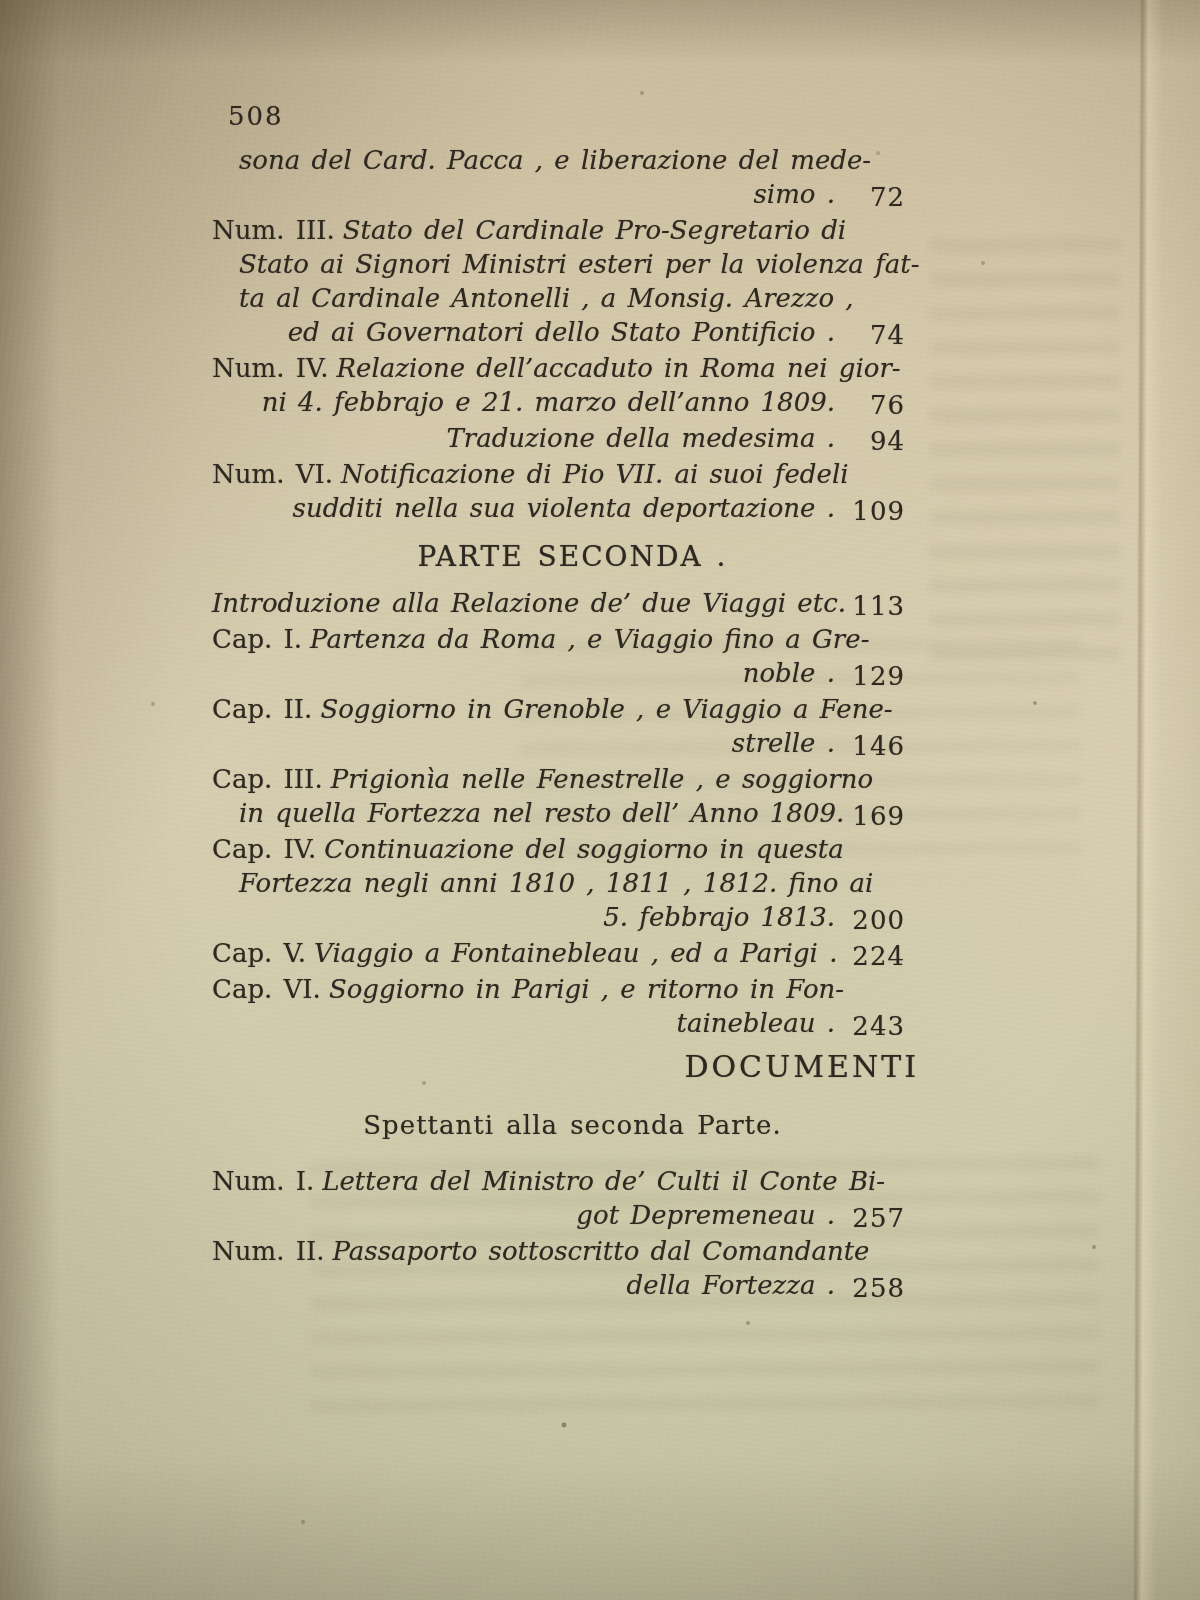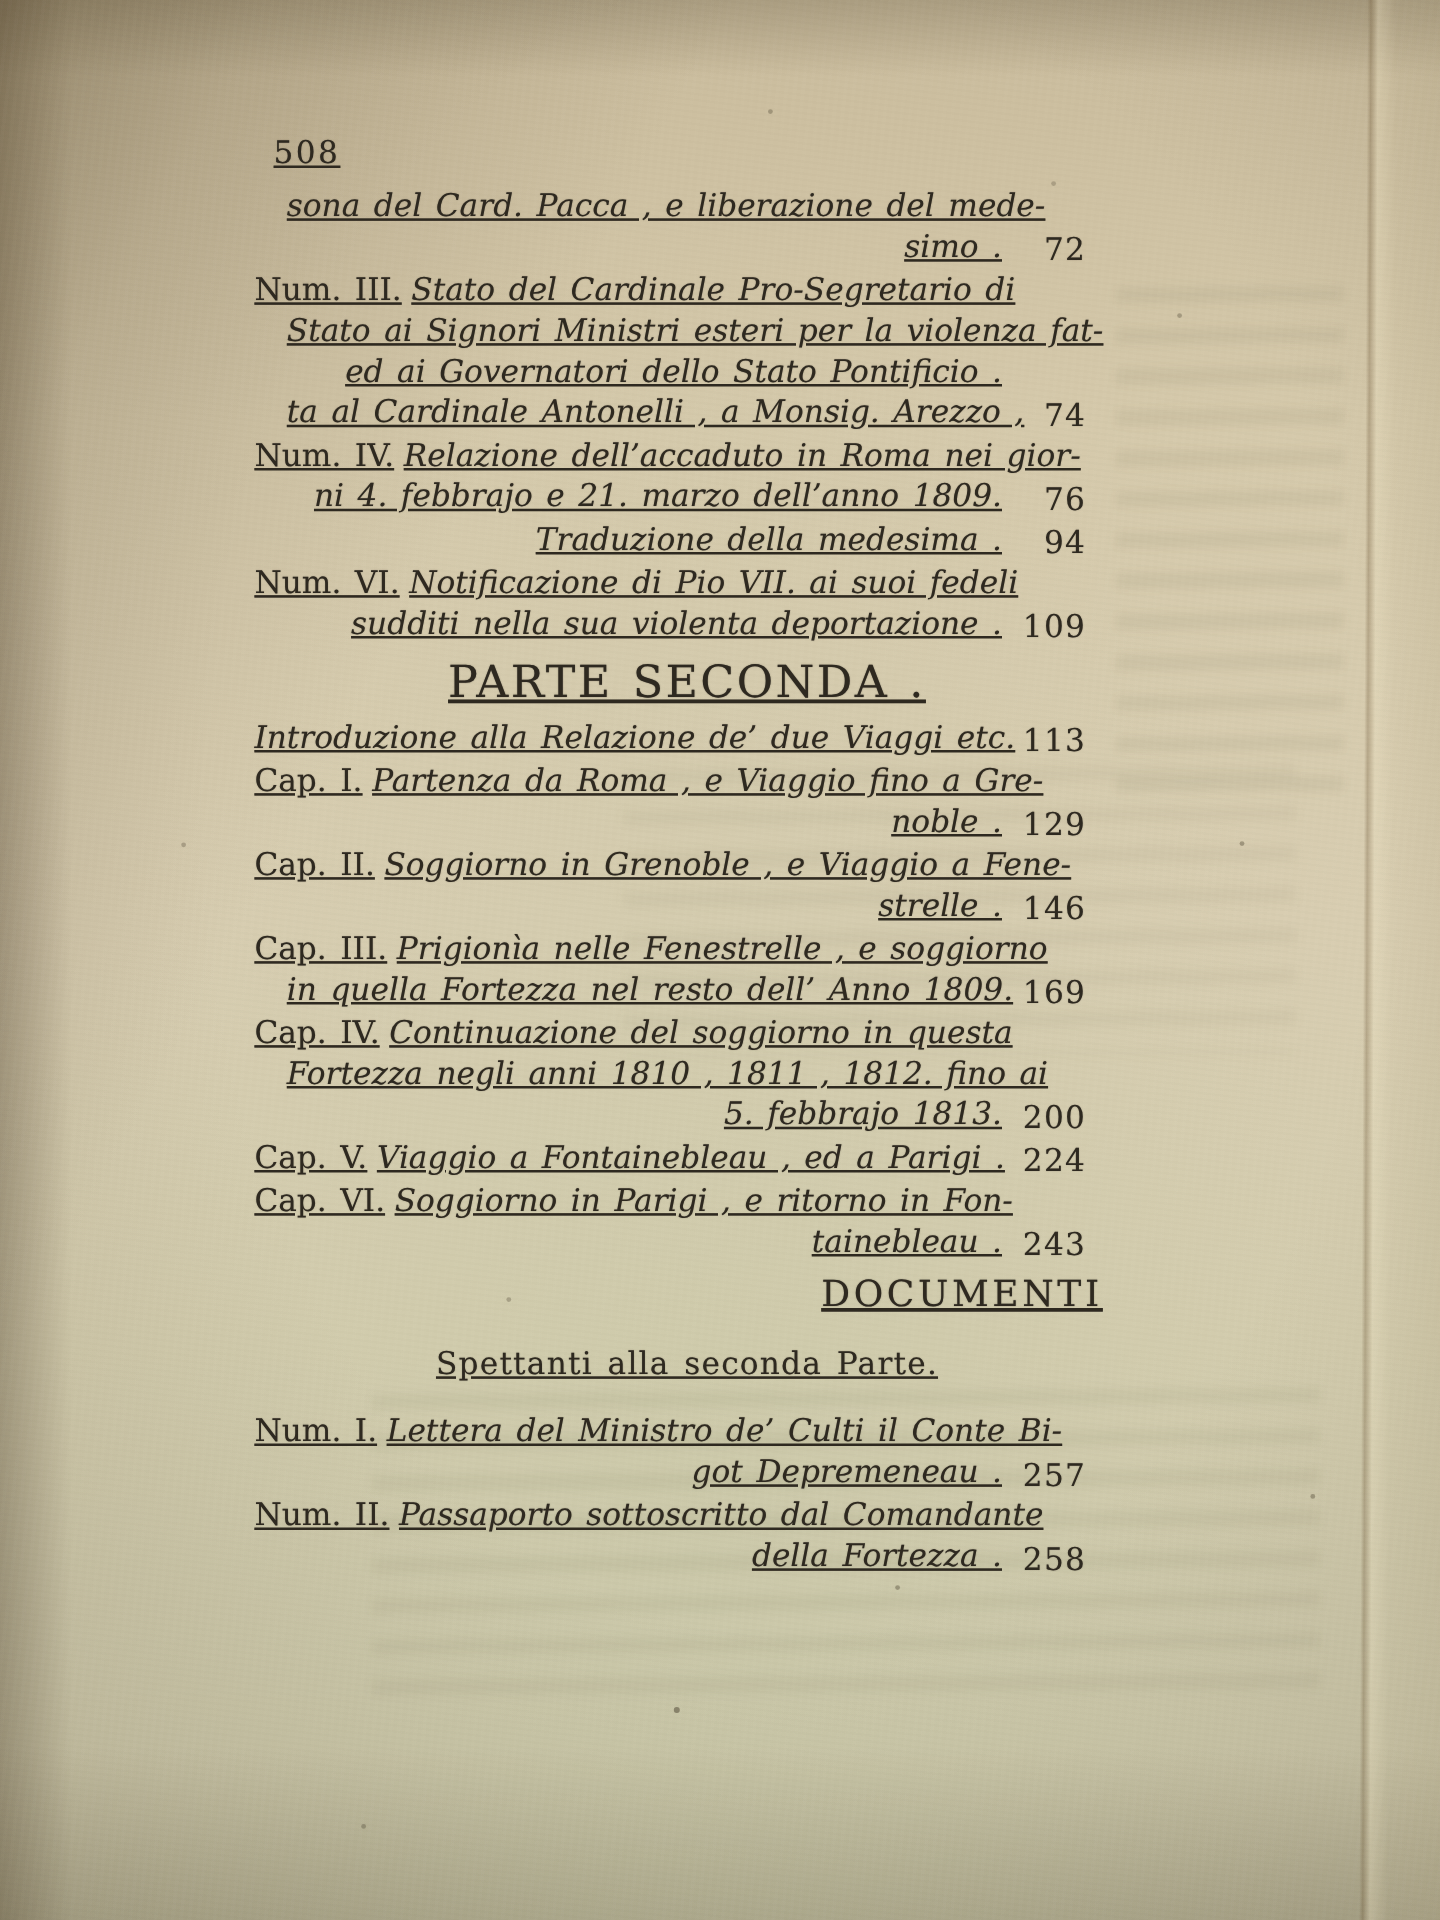--- a/index.html
+++ b/index.html
@@ -89,28 +89,27 @@
       152px 703px  0 1px  rgba(60,52,35,0.28),
       423px 1082px 0 1px  rgba(60,52,35,0.28),
       877px 152px  0 1px  rgba(60,52,35,0.25),
       1093px 1246px 0 1px rgba(60,52,35,0.35);
   }
 
   
   .content {
     position: absolute;
     left: 212px;
-    top: 111px;
+    top: 99px;
     width: 693px;
     color: #2e2920;
     font-size: 26px;
     line-height: 34px;
     text-shadow: 0 0 1px rgba(46,41,32,0.45);
     word-spacing: 3px;
-    text-decoration: underline;
   }
 
   .folio {
     margin-left: 16px;
     letter-spacing: 2px;
   }
 
   .toc { margin-top: 10px; }
 
   .entry {
@@ -131,21 +130,21 @@
     letter-spacing: 1px;
   }
 
   .sec-heading {
     text-align: center;
     transform: translateX(14px);
     font-style: normal;
   }
   .sec-heading.part {
     margin: 15px 0 12px 0;
-    font-size: 37px;
+    font-size: 28px;
     letter-spacing: 2px;
     text-shadow: 0 0 1px rgba(46,41,32,0.65);
   }
   .sec-heading.docs {
     margin: 10px 0 0 0;
     font-size: 30px;
     letter-spacing: 3px;
     text-shadow: 0 0 1px rgba(46,41,32,0.65);
     text-align: right;
   }
@@ -170,22 +169,22 @@
     <div class="folio">508</div>
     <div class="toc">
         <div class="entry carryover">
           <div class="line ital-line">sona del Card. Pacca , e liberazione del mede-</div>
           <div class="line cont ital-line">simo .</div>
           <span class="pagenum">72</span>
         </div>
         <div class="entry">
           <div class="line"><span class="prefix">Num. III.</span><span class="ital">Stato del Cardinale Pro-Segretario di</span></div>
           <div class="line cont ital-line">Stato ai Signori Ministri esteri per la violenza fat-</div>
+          <div class="line cont ital-line">ta al Cardinale Antonelli , a Monsig. Arezzo ,</div>
           <div class="line cont ital-line">ed ai Governatori dello Stato Pontificio .</div>
-          <div class="line cont ital-line">ta al Cardinale Antonelli , a Monsig. Arezzo ,</div>
           <span class="pagenum">74</span>
         </div>
         <div class="entry">
           <div class="line"><span class="prefix">Num. IV.</span><span class="ital">Relazione dell’accaduto in Roma nei gior-</span></div>
           <div class="line cont ital-line">ni 4. febbrajo e 21. marzo dell’anno 1809.</div>
           <span class="pagenum">76</span>
         </div>
         <div class="entry">
           <div class="line ital-line">Traduzione della medesima .</div>
           <span class="pagenum">94</span>

